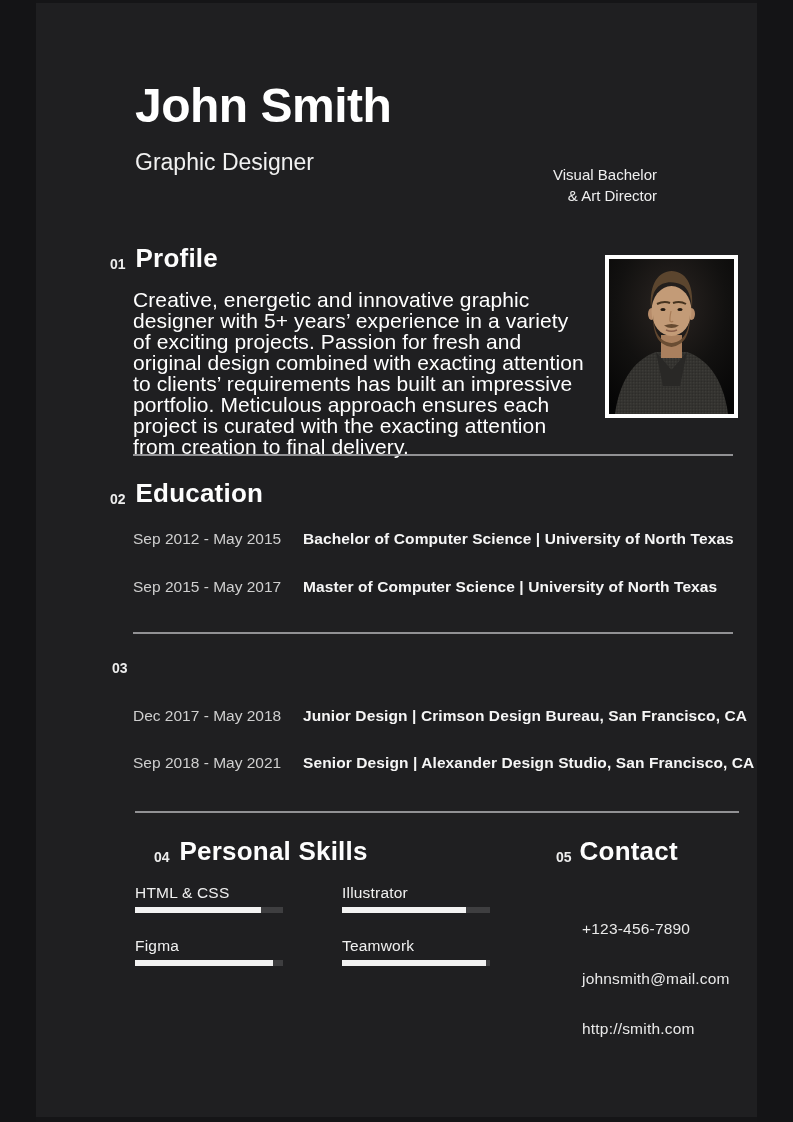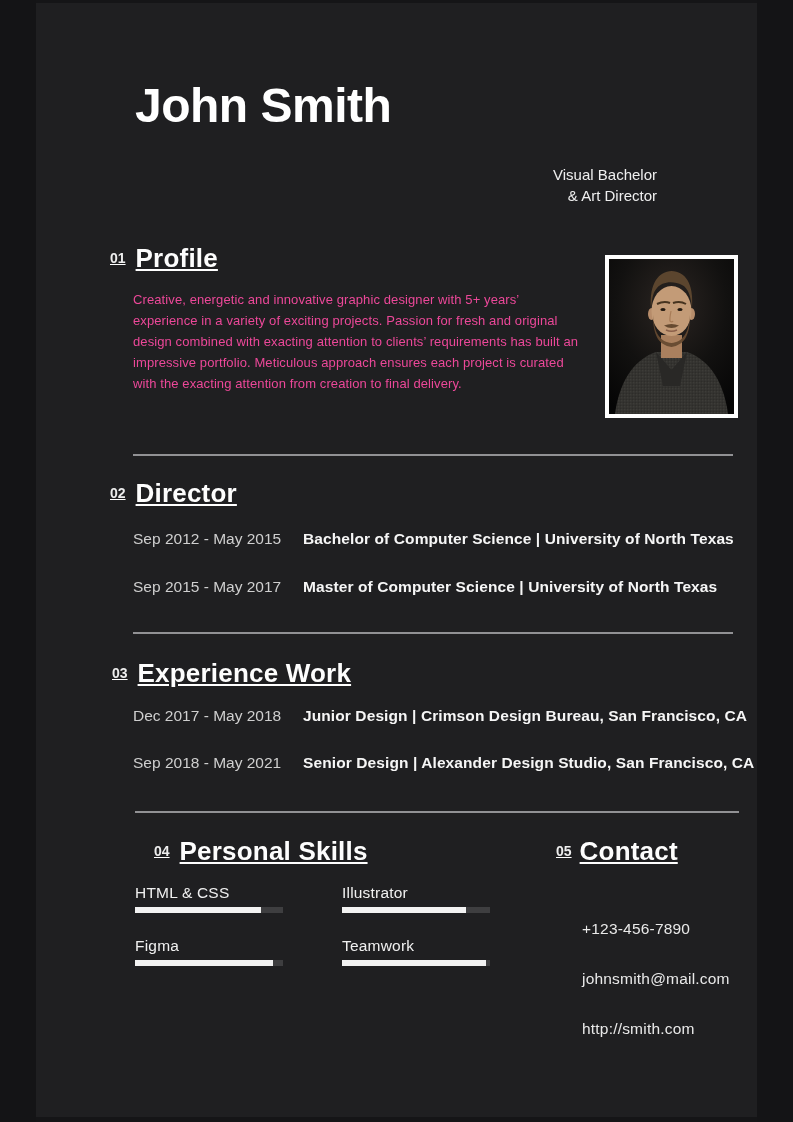--- a/index.html
+++ b/index.html
@@ -14,25 +14,25 @@
     box-shadow:inset 0 3px 0 #151517, inset 0 -5px 0 #151517;
   }
   .abs{position:absolute;}
 
   
   .name{left:99px;top:80px;font-size:48px;font-weight:700;letter-spacing:-0.5px;line-height:1.1;color:#fff;margin:0;}
   .role{left:99px;top:149px;font-size:23px;font-weight:400;color:#f1f1f1;}
   .tagline{right:100px;top:164px;text-align:right;font-size:15px;line-height:21px;font-weight:500;color:#efefef;}
 
   
-  .sec-head{display:flex;gap:10px;align-items:center;text-decoration:underline;}
+  .sec-head{display:flex;gap:10px;align-items:flex-end;}
   .sec-num{font-size:14px;font-weight:600;color:#ededed;line-height:1.2;margin-top:1px;}
   .sec-title{font-size:26px;font-weight:700;line-height:1.1;color:#fdfdfd;letter-spacing:0.2px;}
 
-  .body-text{left:97px;top:289px;width:452px;font-size:13px;line-height:21px;color:#ec4899;letter-spacing:0.1px;}
+  .body-text{left:97px;top:289px;width:452px;font-size:21px;line-height:21px;color:#ffffff;letter-spacing:0.1px;}
 
   .divider{height:2px;background:#919194;width:600px;left:97px;}
 
   .row{left:97px;font-size:15.5px;white-space:nowrap;}
   .row .dates{display:inline-block;width:170px;color:#cfcfcf;font-weight:400;}
   .row .detail{color:#f6f6f6;font-weight:700;letter-spacing:0.1px;}
 
   
   .photo-frame{
     left:569px;top:255px;width:133px;height:163px;
@@ -54,20 +54,21 @@
   
   .contact-list{left:546px;top:920px;font-size:15.5px;color:#e9e9e9;}
   .contact-list .c-item{margin-bottom:32px;letter-spacing:0.2px;}
 </style>
 </head>
 <body>
 
 <div class="page">
 
   <h1 class="abs name">John Smith</h1>
+  <div class="abs role">Graphic Designer</div>
   <div class="abs tagline">
     <div>Visual Bachelor</div>
     <div>&amp; Art Director</div>
   </div>
 
   <div class="abs sec-head" style="left:74px;top:244px;">
     <span class="sec-num">01</span>
     <span class="sec-title">Profile</span>
   </div>
   <p class="abs body-text" style="margin:0;">Creative, energetic and innovative graphic designer with 5+ years’ experience in a variety of exciting projects. Passion for fresh and original design combined with exacting attention to clients’ requirements has built an impressive portfolio. Meticulous approach ensures each project is curated with the exacting attention from creation to final delivery.</p>
@@ -114,34 +115,33 @@
       <path d="M55,66.5 q7.5,-3 15,0 q-7.5,5 -15,0 Z" fill="#664a30"></path>
 
       <path d="M57,71 q5.5,2.5 11,0" stroke="#8a5f49" stroke-width="1.4" fill="none"></path>
     </svg>
   </div>
 
   <div class="abs divider" style="top:454px;"></div>
 
   <div class="abs sec-head" style="left:74px;top:479px;">
     <span class="sec-num">02</span>
-    <span class="sec-title">Director</span>
+    <span class="sec-title">Education</span>
   </div>
   <div class="abs row" style="top:530px;">
     <span class="dates">Sep 2012 - May 2015</span><span class="detail">Bachelor of Computer Science | University of North Texas</span>
   </div>
   <div class="abs row" style="top:578px;">
     <span class="dates">Sep 2015 - May 2017</span><span class="detail">Master of Computer Science | University of North Texas</span>
   </div>
 
   <div class="abs divider" style="top:632px;"></div>
 
   <div class="abs sec-head" style="left:76px;top:659px;">
     <span class="sec-num">03</span>
-    <span class="sec-title">Experience Work</span>
   </div>
   <div class="abs row" style="top:707px;">
     <span class="dates">Dec 2017 - May 2018</span><span class="detail">Junior Design | Crimson Design Bureau, San Francisco, CA</span>
   </div>
   <div class="abs row" style="top:754px;">
     <span class="dates">Sep 2018 - May 2021</span><span class="detail">Senior Design | Alexander Design Studio, San Francisco, CA</span>
   </div>
 
   <div class="abs divider" style="top:811px;left:99px;width:604px;"></div>
 

